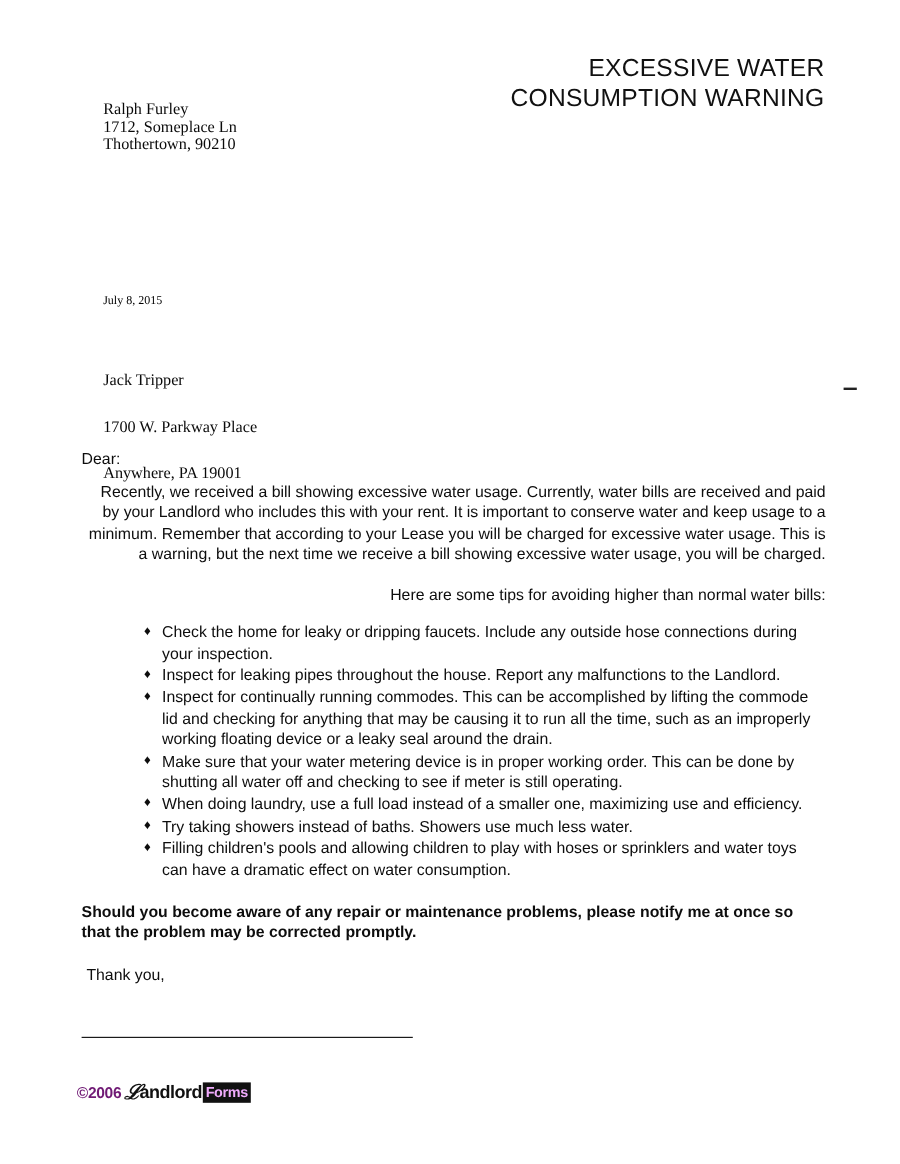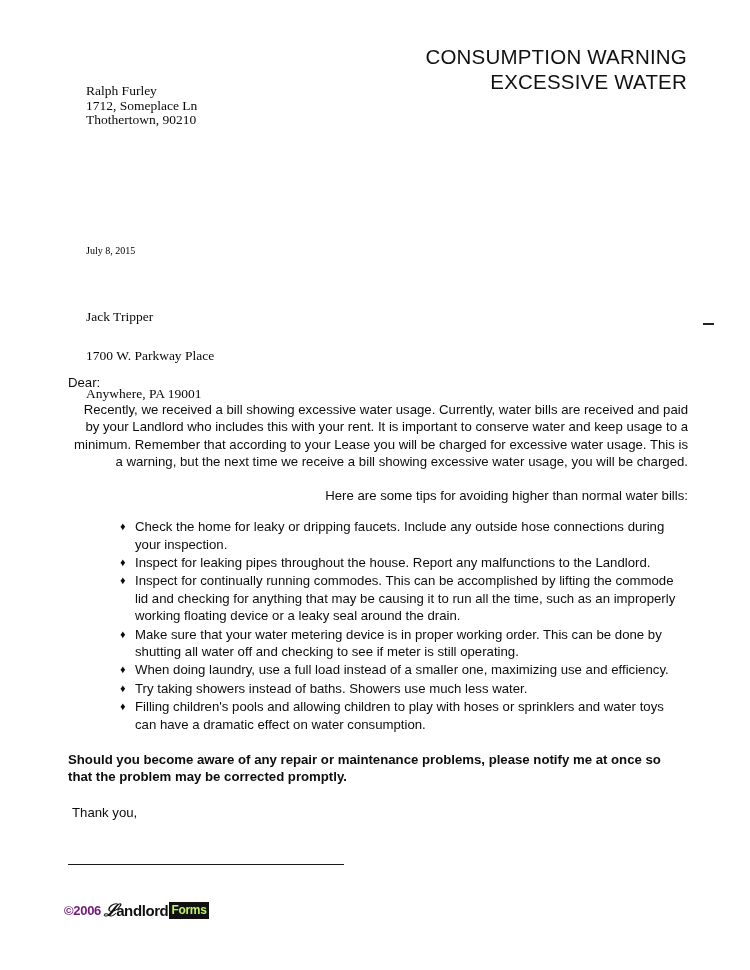--- a/index.html
+++ b/index.html
@@ -170,34 +170,34 @@
     line-height: 15px;
     letter-spacing: -0.4px;
     color: #111;
   }
   .logo-forms {
     font-family: "Liberation Sans", sans-serif;
     font-weight: bold;
     font-size: 12px;
     line-height: 15px;
     letter-spacing: -0.3px;
-    color: #bef264;
+    color: #f0abfc;
     background: #111111;
     padding: 1px 2px 1px 2px;
     margin-left: 1px;
   }
 </style>
 </head>
 <body>
 
 <div class="page">
 
   <div class="title-block">
+    <span class="title-line">EXCESSIVE WATER</span>
     <span class="title-line">CONSUMPTION WARNING</span>
-    <span class="title-line">EXCESSIVE WATER</span>
   </div>
 
   <div class="sender">
     <div>Ralph Furley</div>
     <div>1712, Someplace Ln</div>
     <div>Thothertown, 90210</div>
   </div>
 
   <div class="date">July 8, 2015</div>
 

